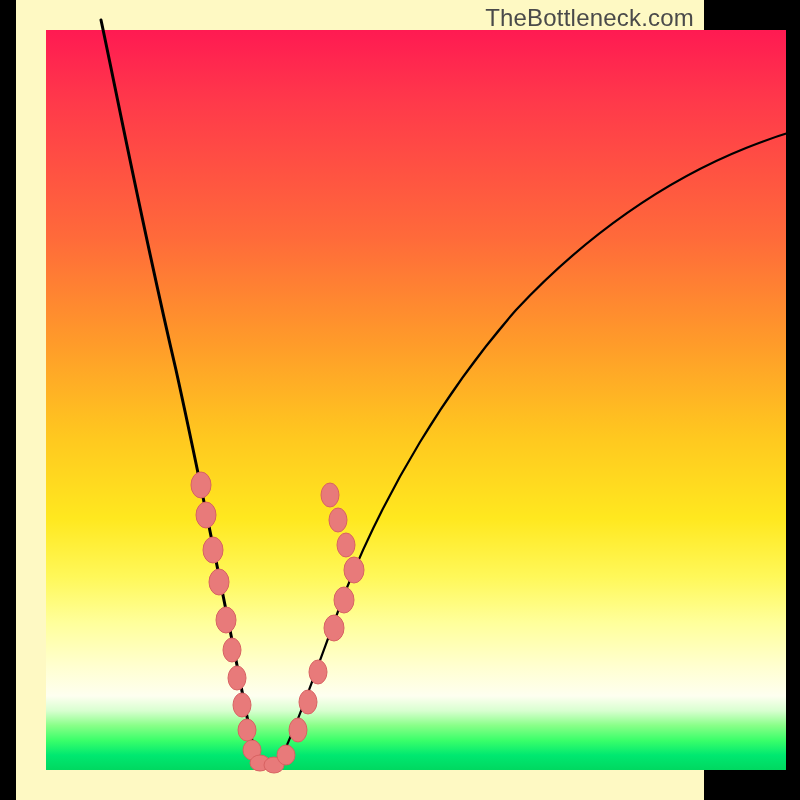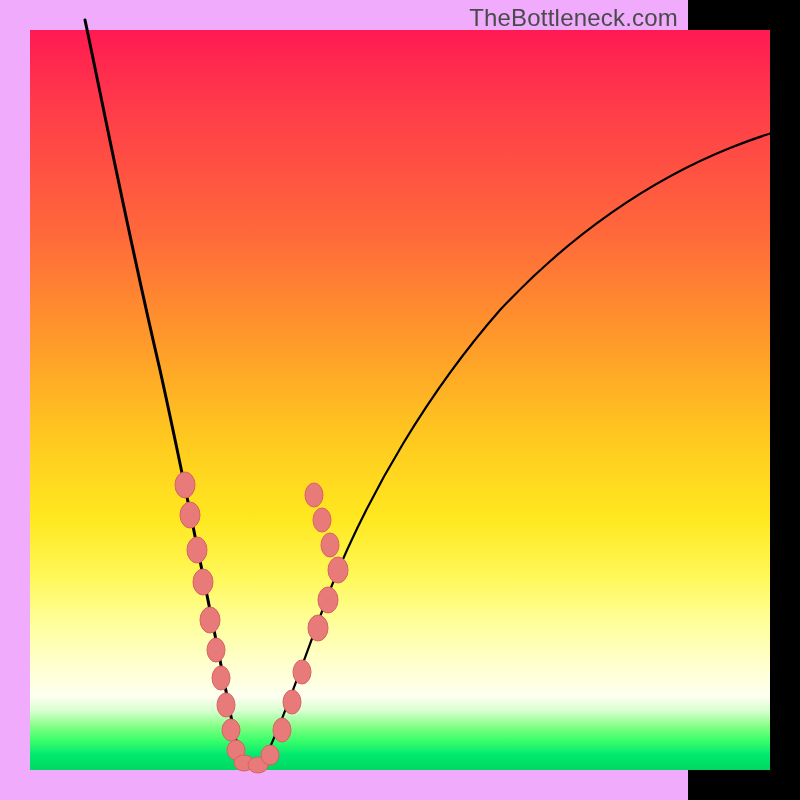--- a/index.html
+++ b/index.html
@@ -8,21 +8,22 @@
     width: 800px;
     height: 800px;
     background: #000;
     font-family: Arial, Helvetica, sans-serif;
     overflow: hidden;
   }
   .frame {
     position: relative;
     width: 688px;
     height: 800px;
-    background: #f0abfc;
+    background: #fef9c3;
+    margin-left: 16px;
   }
   .plot-area {
     position: absolute;
     left: 30px;
     top: 30px;
     width: 740px;
     height: 740px;
     
     background: linear-gradient(
       to bottom,

